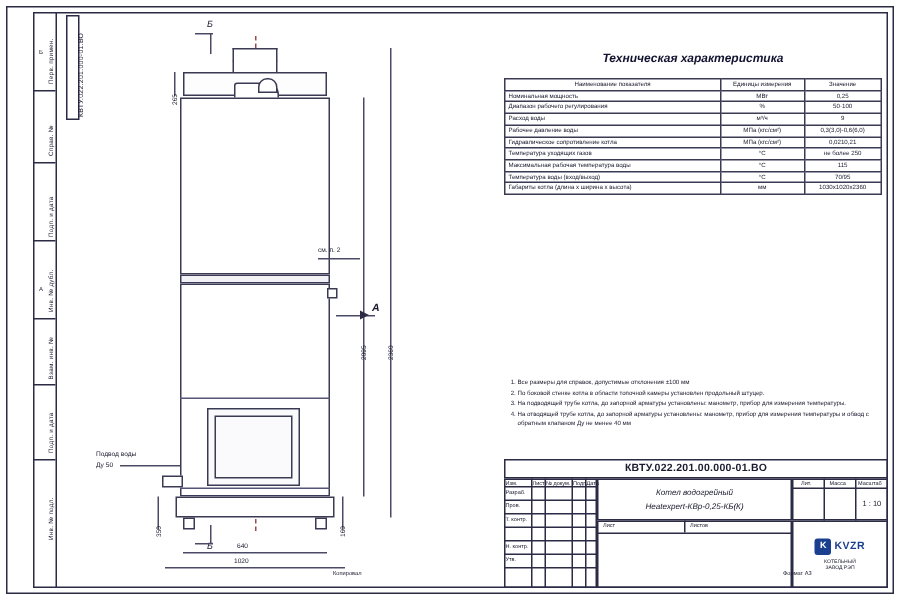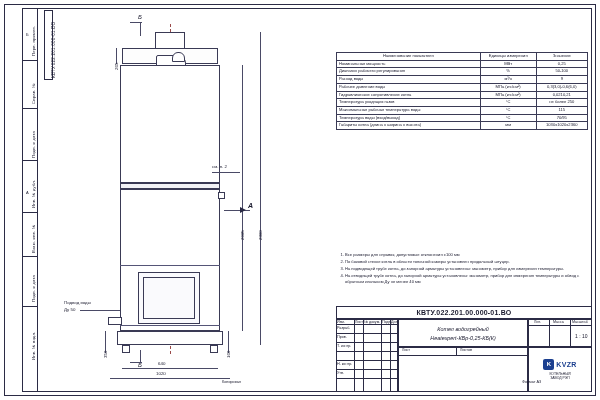--- a/index.html
+++ b/index.html
@@ -168,20 +168,21 @@
     <div style="position:absolute;left:180px;top:197px;width:0;height:0;border-left:6px solid #2b2b45;border-top:3px solid transparent;border-bottom:3px solid transparent;"></div>
 
     <div style="position:absolute;left:158px;top:182px;width:5px;height:5px;border:1px solid #3a3a55;background:#fff;"></div>
 
     <div class="dimline" style="left:20px;top:300px;width:40px;"></div>
     <div class="label" style="left:4px;top:290px;">Подвод воды</div>
     <div class="label" style="left:4px;top:297px;">Ду 50</div>
     <div style="position:absolute;left:48px;top:307px;width:12px;height:6px;border:1px solid #3a3a55;background:#fff;"></div>
   </div>
 
+  <div class="tblTitle">Техническая характеристика</div>
   <table class="tbl">
     <thead>
       <tr>
         <th style="width:150px;">Наименование показателя</th>
         <th style="width:54px;">Единицы измерения</th>
         <th style="width:48px;">Значение</th>
       </tr>
     </thead>
     <tbody>
       <tr>

